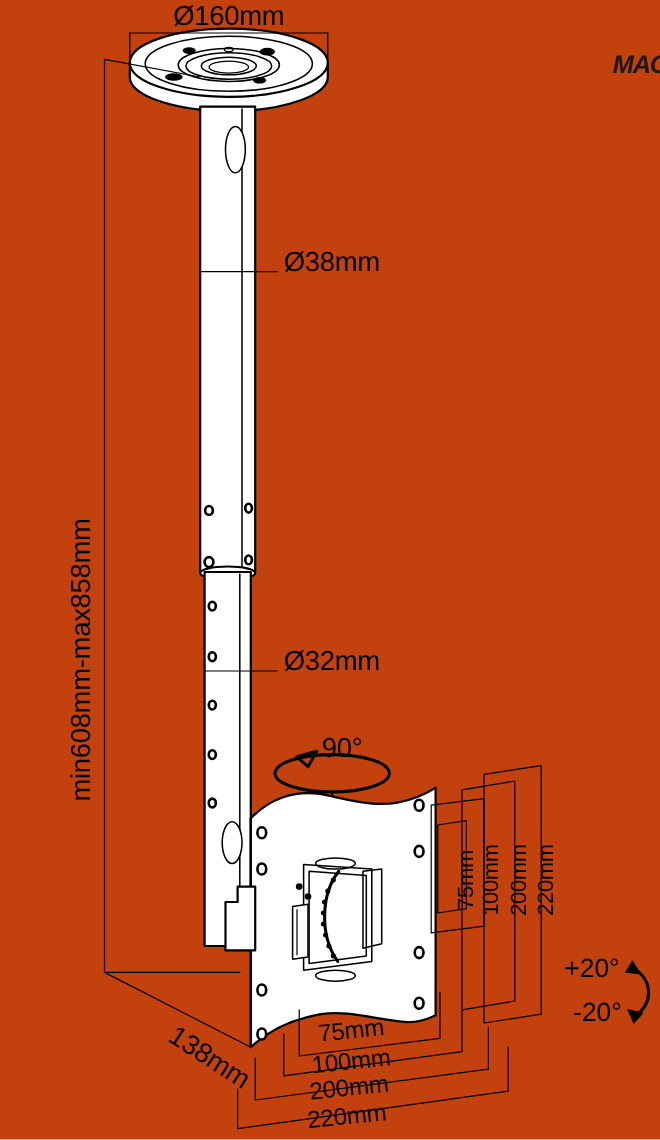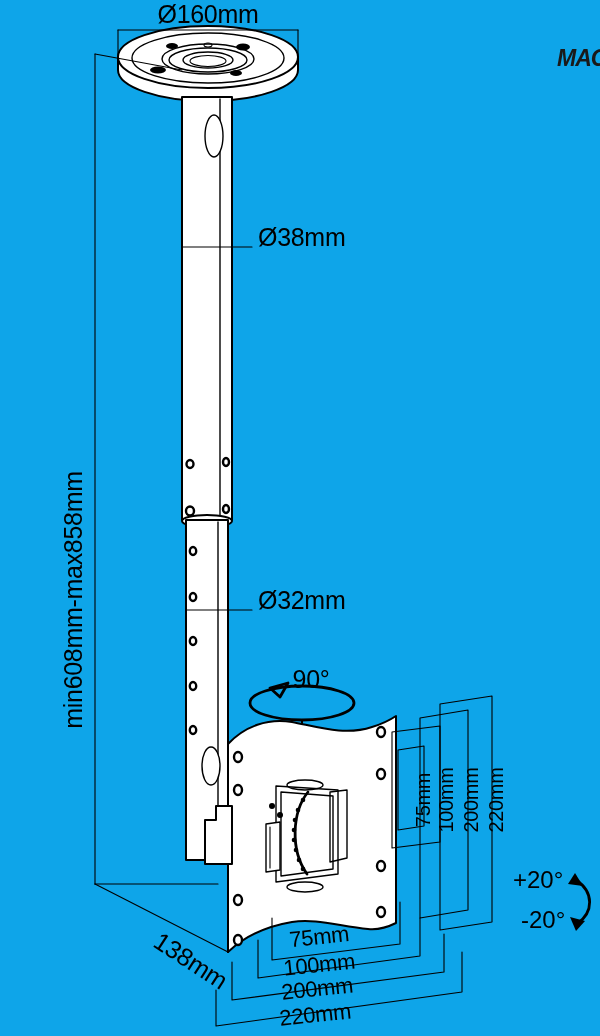--- a/index.html
+++ b/index.html
@@ -8,21 +8,21 @@
     padding: 0;
     background: #ffffff;
   }
   body {
     font-family: "Liberation Sans", sans-serif;
   }
   #page {
     position: relative;
     width: 600px;
     height: 1036px;
-    background: #0ea5e9;
+    background: #c2410c;
     overflow: hidden;
   }
   svg#drawing {
     display: block;
     width: 600px;
     height: 1036px;
   }
   .ln {
     fill: none;
     stroke: #000000;

